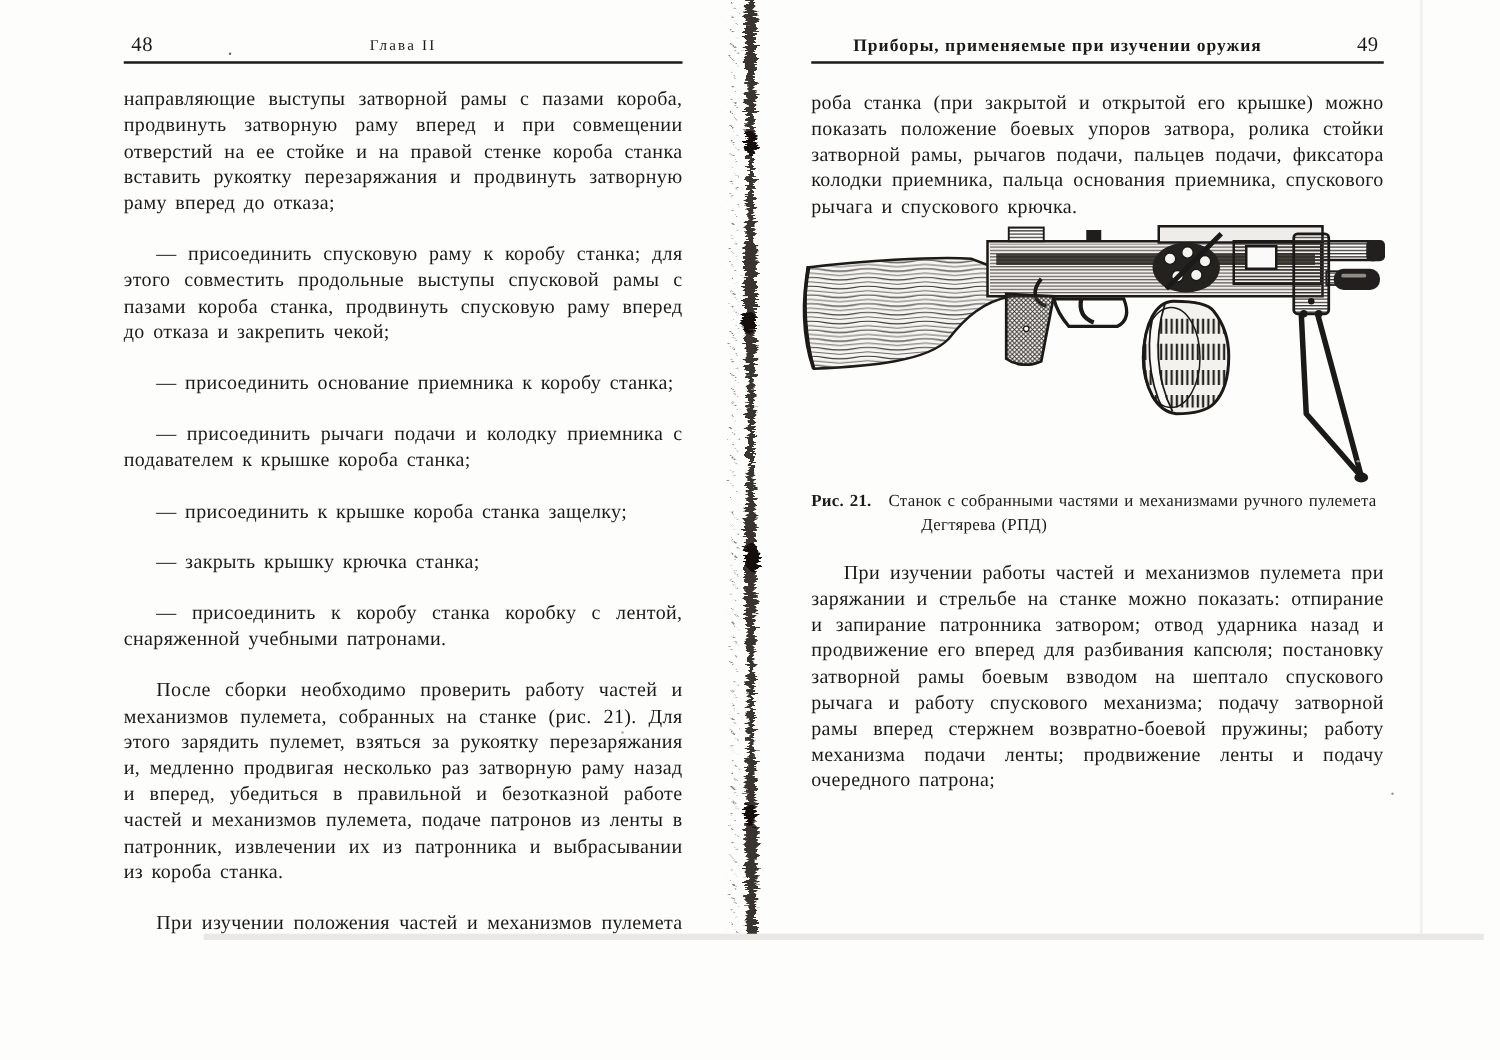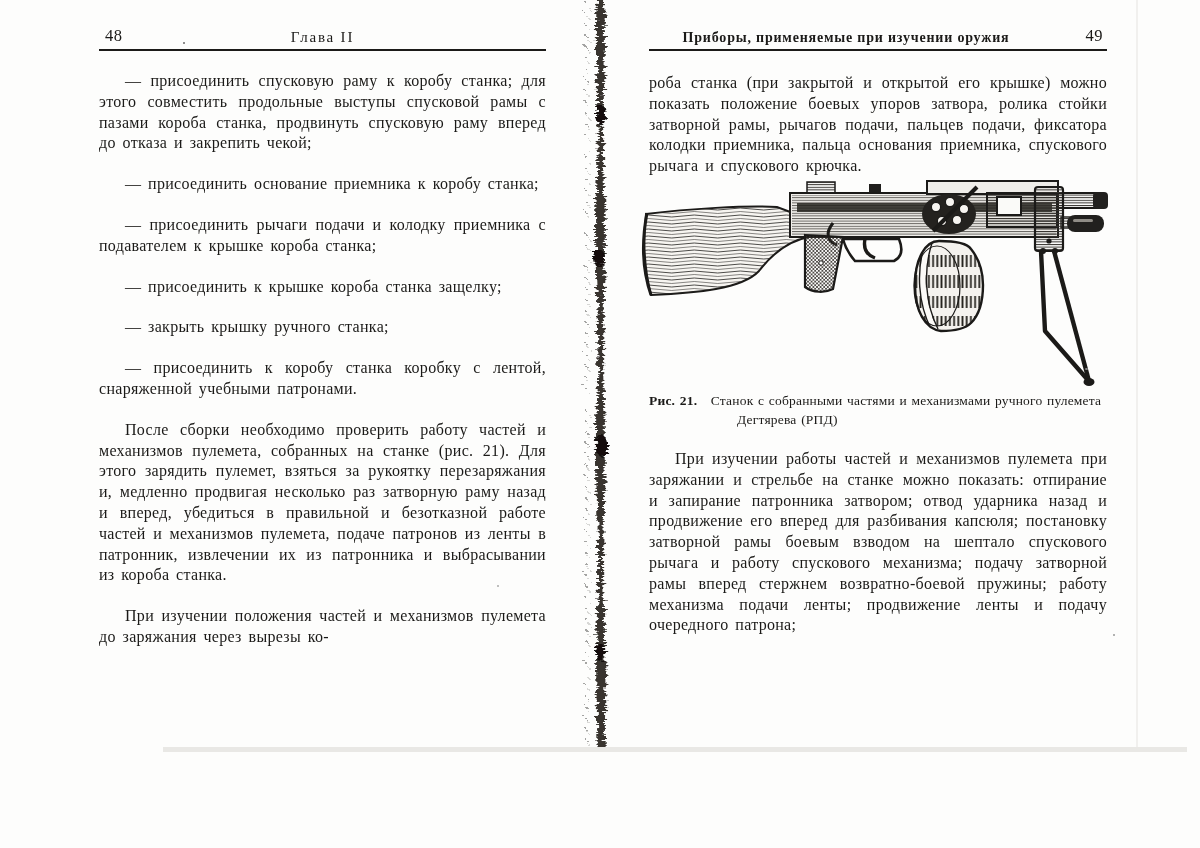--- a/index.html
+++ b/index.html
@@ -8,21 +8,21 @@
         font-family:"Liberation Serif", serif;color:#1b1a18;}
   .page{position:absolute;top:28px;}
   .page-left{left:99px;width:447px;}
   .page-right{left:649px;width:458px;}
   .running-head{position:relative;height:21px;border-bottom:2.5px solid #1c1b19;}
   .page-right .running-head{border-bottom-width:2px;}
   .pg-num{position:absolute;font-size:16.5px;letter-spacing:.5px;}
   .pg-num-left{left:6px;top:-2px;}
   .pg-num-right{right:4px;top:-2px;}
   .run-title{position:absolute;left:0;right:0;text-align:center;}
-  .run-title-left{top:1px;font-size:15px;letter-spacing:1.8px;}
+  .run-title-left{top:1px;font-size:12px;letter-spacing:1.8px;}
   .run-title-right{top:2px;font-size:14px;font-weight:600;letter-spacing:.8px;right:64px;font-family:Liberation Serif, serif;}
   .bodytext{margin-top:19px;font-size:16px;line-height:20.8px;text-align:justify;
             letter-spacing:.3px;word-spacing:2.5px;}
   .page-right .bodytext{margin-top:22px;}
   .bodytext p{margin:0;}
   p.ind{text-indent:26px;margin-top:20px;}
   .figure-wrap{margin:2px 0 0 -12px;width:482px;height:212px;}
   .caption{margin-top:6px;width:404px;font-size:13.5px;line-height:19px;
            padding-left:88px;text-indent:-88px;text-align:left;letter-spacing:.2px;word-spacing:1px;}
   .caption .cap-label{font-weight:bold;margin-right:9px;text-align:center;}
@@ -36,25 +36,26 @@
 <body>
 
 <div class="scan">
 
   <div class="page page-left">
     <div class="running-head">
       <span class="pg-num pg-num-left">48</span>
       <span class="run-title run-title-left">Глава II</span>
     </div>
     <div class="bodytext">
+      <p>направляющие выступы затворной рамы с пазами короба, продвинуть затворную раму вперед и при совмещении отверстий на ее стойке и на правой стенке короба станка вставить рукоятку перезаряжания и продвинуть затворную раму вперед до отказа;</p>
       <p class="ind">— присоединить спусковую раму к коробу станка; для этого совместить продольные выступы спусковой рамы с пазами короба станка, продвинуть спусковую раму вперед до отказа и закрепить чекой;</p>
       <p class="ind">— присоединить основание приемника к коробу станка;</p>
       <p class="ind">— присоединить рычаги подачи и колодку приемника с подавателем к крышке короба станка;</p>
       <p class="ind">— присоединить к крышке короба станка защелку;</p>
-      <p class="ind">— закрыть крышку ручного станка;</p>
+      <p class="ind">— закрыть крышку крючка станка;</p>
       <p class="ind">— присоединить к коробу станка коробку с лентой, снаряженной учебными патронами.</p>
       <p class="ind">После сборки необходимо проверить работу частей и механизмов пулемета, собранных на станке (рис. 21). Для этого зарядить пулемет, взяться за рукоятку перезаряжания и, медленно продвигая несколько раз затворную раму назад и вперед, убедиться в правильной и безотказной работе частей и механизмов пулемета, подаче патронов из ленты в патронник, извлечении их из патронника и выбрасывании из короба станка.</p>
       <p class="ind">При изучении положения частей и механизмов пулемета до заряжания через вырезы ко-</p>
     </div>
   </div>
 
   <div class="page page-right">
     <div class="running-head">
       <span class="run-title run-title-right">Приборы, применяемые при изучении оружия</span>
       <span class="pg-num pg-num-right">49</span>

